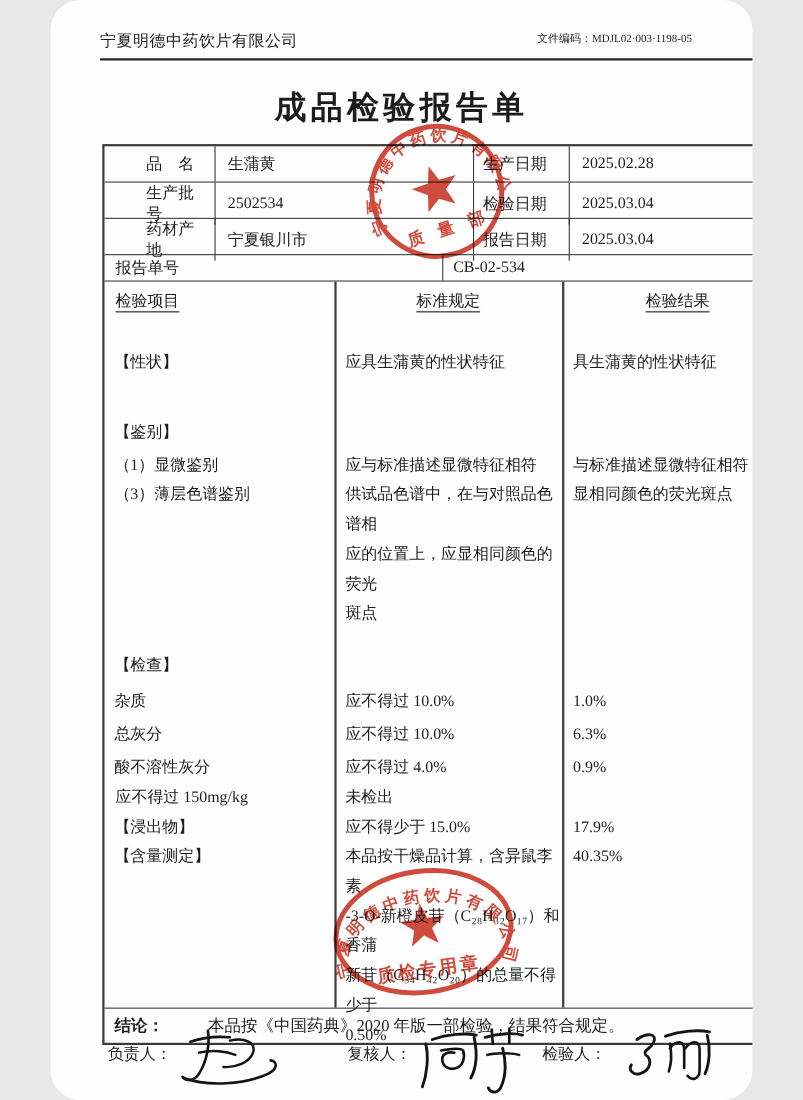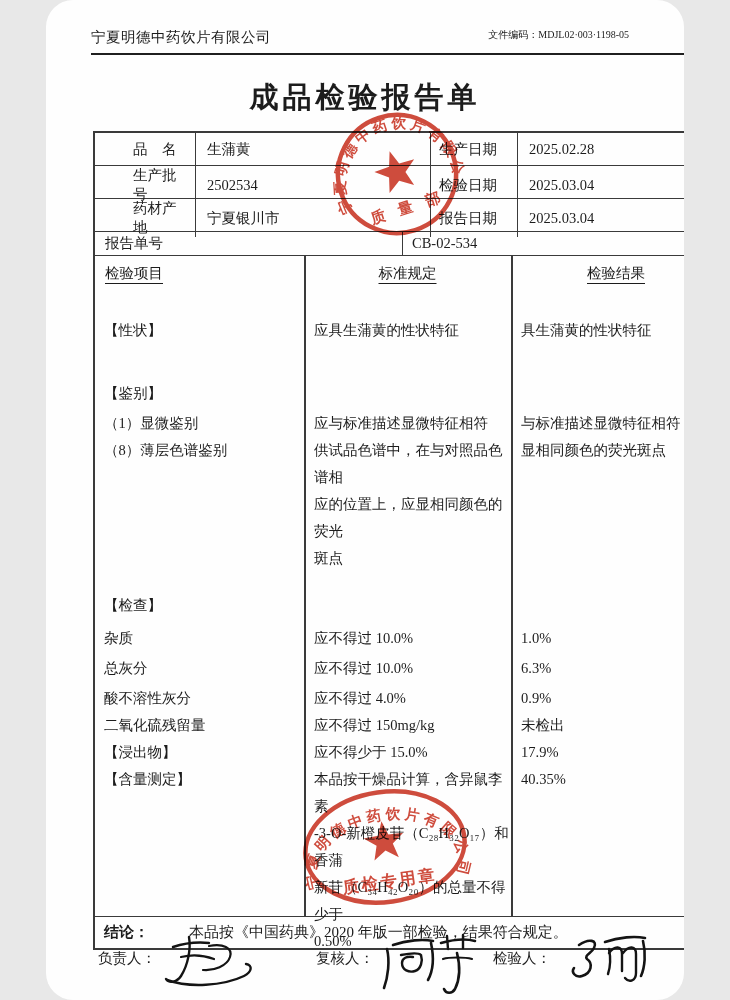--- a/index.html
+++ b/index.html
@@ -134,21 +134,21 @@
           <div class="mrow">
             <div class="c-item">（1）显微鉴别</div>
             <div class="c-std">
               <div>应与标准描述显微特征相符</div>
             </div>
             <div class="c-res">
               <div>与标准描述显微特征相符</div>
             </div>
           </div>
           <div class="mrow">
-            <div class="c-item">（8）薄层色谱鉴别</div>
+            <div class="c-item">（3）薄层色谱鉴别</div>
             <div class="c-std">
               <div>供试品色谱中，在与对照品色谱相</div>
               <div>应的位置上，应显相同颜色的荧光</div>
               <div>斑点</div>
             </div>
             <div class="c-res">
               <div>显相同颜色的荧光斑点</div>
             </div>
           </div>
           <div class="mrow">
@@ -177,21 +177,20 @@
           <div class="mrow">
             <div class="c-item">酸不溶性灰分</div>
             <div class="c-std">
               <div>应不得过 4.0%</div>
             </div>
             <div class="c-res">
               <div>0.9%</div>
             </div>
           </div>
           <div class="mrow">
-            <div class="c-item">二氧化硫残留量</div>
             <div class="c-std">
               <div>应不得过 150mg/kg</div>
             </div>
             <div class="c-res">
               <div>未检出</div>
             </div>
           </div>
           <div class="mrow">
             <div class="c-item">【浸出物】</div>
             <div class="c-std">

